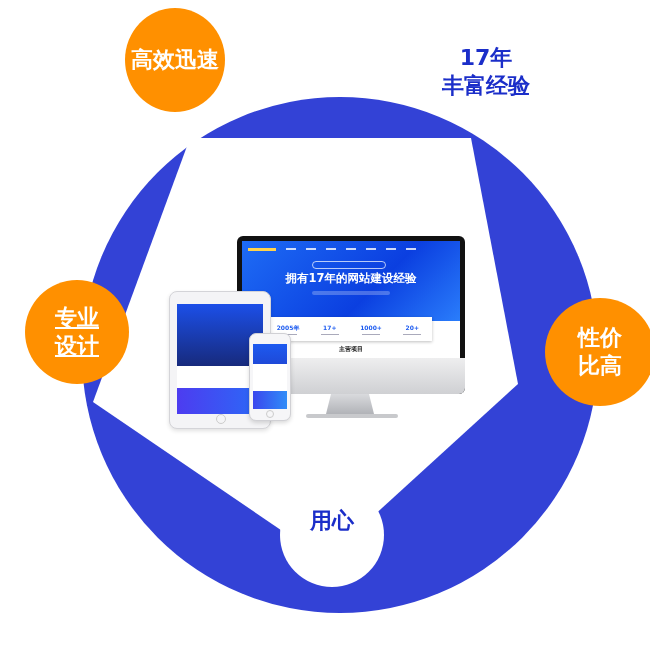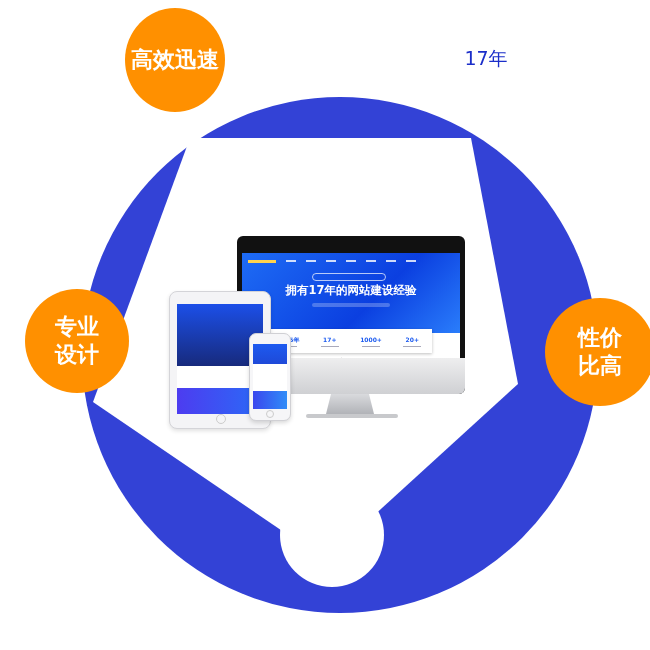--- a/index.html
+++ b/index.html
@@ -1,25 +1,25 @@
 <!DOCTYPE html>
 <html><head>
 <meta charset="utf-8">
 <style>
   html, body { margin:0; padding:0; background:#ffffff; }
   body { width:650px; height:650px; position:relative; overflow:hidden; font-family:"DejaVu Sans", sans-serif; }
   #ring { position:absolute; left:0; top:0; width:650px; height:650px; }
   .bubble { position:absolute; border-radius:50%; background:#ff9000; color:#ffffff; display:flex; flex-direction:column; align-items:center; justify-content:center; font-size:22px; line-height:28px; font-weight:bold; text-align:center; }
   .bubble span { display:block;text-align:right; }
-  .blue-label { position:absolute; color:#1b2ec9; font-size:19px; line-height:28px; font-weight:normal; text-align:center; }
+  .blue-label { position:absolute; color:#1b2ec9; font-size:22px; line-height:28px; font-weight:bold; text-align:center; }
   .blue-label span { display:block; }
 
   
   .monitor { position:absolute; left:237px; top:236px; width:228px; height:158px; background:#111; border-radius:6px; }
-  .monitor .scr { position:absolute; left:5px; top:5px; right:5px; bottom:36px; background:#fff; overflow:hidden;margin-top:12px; }
+  .monitor .scr { position:absolute; left:5px; top:5px; right:5px; bottom:36px; background:#fff; overflow:hidden; }
   .monitor .hero { position:absolute; left:0; top:0; right:0; height:80px; background:linear-gradient(135deg,#1e6cf5,#0b3fe0 60%,#2a7dfb); }
   .monitor .nav { position:absolute; left:6px; top:4px; right:6px; height:8px; display:flex; align-items:center; gap:10px; }
   .monitor .nav i { display:block; height:2px; width:10px; background:rgba(255,255,255,0.8); }
   .monitor .nav .logo { width:28px; background:#ffd34d; height:3px; }
   .monitor .pill { position:absolute; left:70px; top:20px; width:72px; height:6px; border:1px solid rgba(255,255,255,.7); border-radius:4px; }
   .monitor .headline { position:absolute; left:0; right:0; top:30px; color:#fff; font-size:11.5px; font-weight:bold; text-align:center; line-height:14px; }
   .monitor .subline { position:absolute; left:70px; top:50px; width:78px; height:4px; background:rgba(255,255,255,.25); border-radius:2px; }
   .monitor .stats { position:absolute; left:24px; top:76px; width:166px; height:24px; background:#fff; box-shadow:0 1px 3px rgba(0,0,0,.25); display:flex; justify-content:space-around; align-items:center; }
   .monitor .stat { text-align:center; font-size:6px; color:#1e5cf0; font-weight:bold; line-height:8px; }
   .monitor .stat em { display:block; width:18px; height:1px; background:#aab; margin:2px auto 0; }
@@ -54,30 +54,32 @@
 
   <circle cx="486" cy="75" r="50" fill="#ffffff"></circle>
   <circle cx="332" cy="535" r="52" fill="#ffffff"></circle>
 </svg>
 
 <div class="bubble" style="left:125px;top:8px;width:100px;height:104px;">
   <span>高效迅速</span>
 </div>
 <div class="blue-label" style="left:426px;top:44px;width:120px;">
   <span>17年</span>
+  <span>丰富经验</span>
 </div>
-<div class="bubble" style="left:25px;top:289px;width:104px;height:104px;">
+<div class="bubble" style="left:25px;top:280px;width:104px;height:104px;text-decoration:underline;">
   <span>专业</span>
   <span>设计</span>
 </div>
 <div class="bubble" style="left:545px;top:298px;width:110px;height:108px;">
   <span>性价</span>
   <span>比高</span>
 </div>
 <div class="blue-label" style="left:282px;top:507px;width:100px;">
+  <span>用心</span>
 </div>
 
 <div class="monitor">
   <div class="scr">
     <div class="hero">
       <div class="nav">
           <i class="logo"></i>
           <i></i>
           <i></i>
           <i></i>

